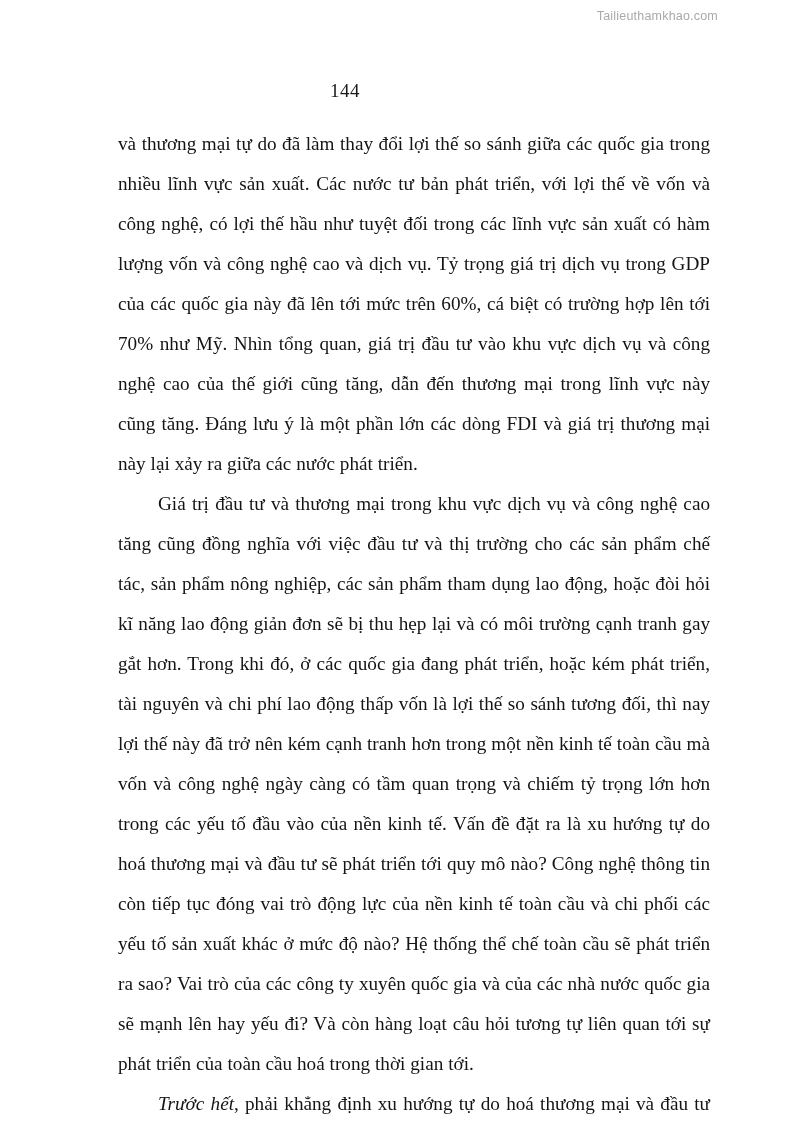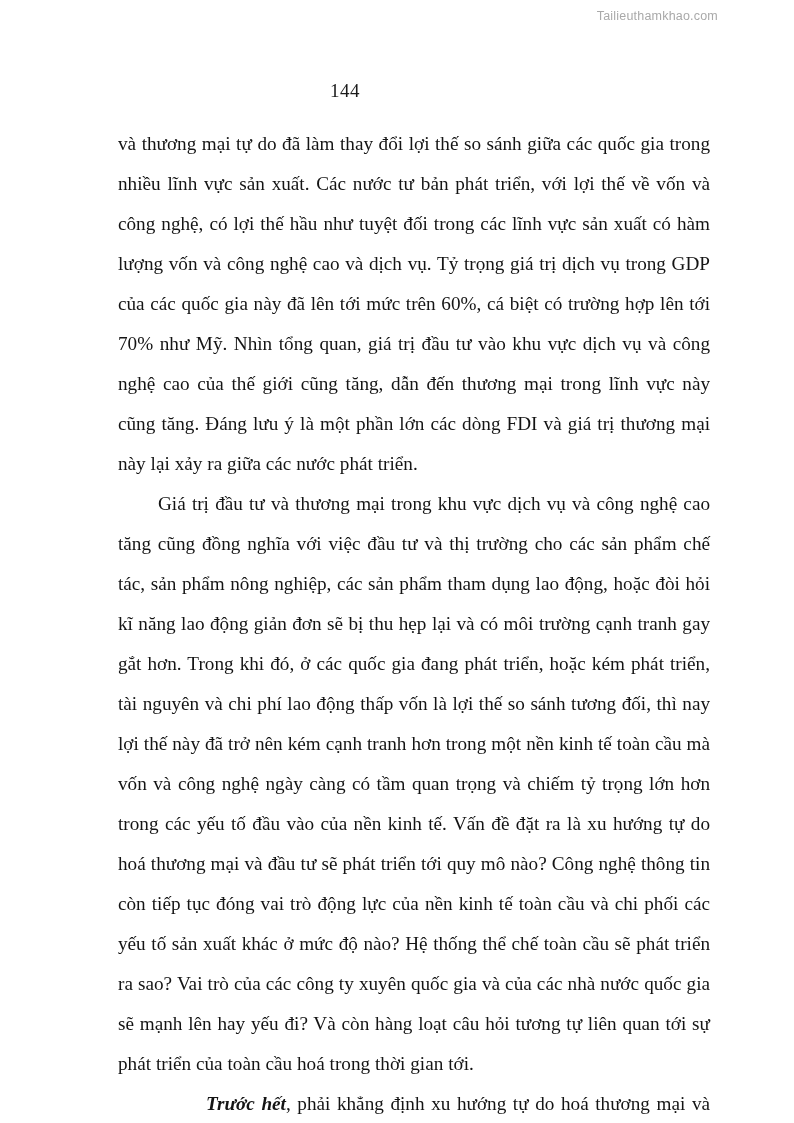--- a/index.html
+++ b/index.html
@@ -56,23 +56,22 @@
     font-size: 19.2px;
     line-height: 40px;
     text-indent: 0;
     hyphens: none;
     word-spacing: 0.1px;
   }
   p.para.indent {
     text-indent: 40px;
   }
   p.para .lead {
-    font-weight: bold;
+    font-weight: normal;
     font-style: italic;
-    margin-left: 48px;
   }
   
 </style>
 </head>
 <body>
 
 <div class="page">
 
   <div class="watermark">Tailieuthamkhao.com</div>
 

